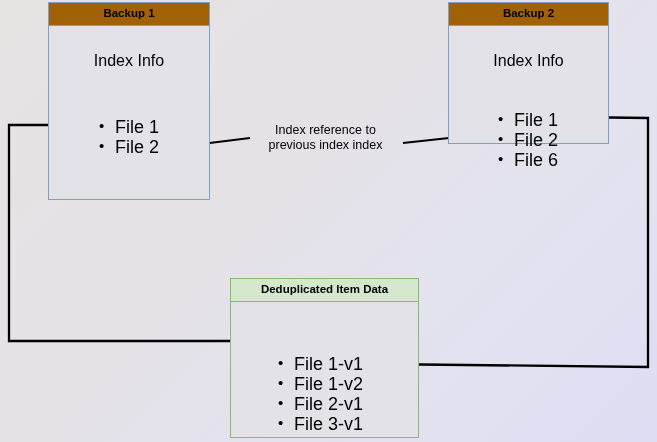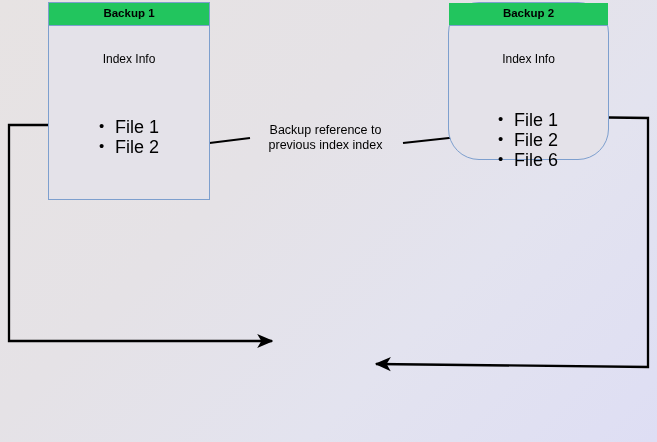--- a/index.html
+++ b/index.html
@@ -40,39 +40,39 @@
   .box-header {
     box-sizing: border-box;
     height: 23px;
     line-height: 21px;
     text-align: center;
     font-size: 11.5px;
     font-weight: bold;
     color: #000;
   }
   .blue .box-header {
-    background: #22c55e;
+    background: #a16207;
     border-bottom: 1.6px solid #7d9fce;
     text-align: center;
   }
   .green .box-header {
     background: #d5e8cd;
     border-bottom: 1.6px solid #86bb6e;
   }
   .box-body {
     position: relative;
     height: calc(100% - 23px);
   }
   .index-label {
     position: absolute;
     left: 0;
     right: 0;
     top: 26px;
     text-align: center;
-    font-size: 12px;
+    font-size: 16px;
     color: #000;
   }
   .file-list {
     position: absolute;
     margin: 0;
     padding: 0;
     list-style: none;
     font-size: 18px;
     color: #000;
   }
@@ -83,21 +83,21 @@
     white-space: nowrap;
   }
   .file-list li::before {
     content: "\2022";
     position: absolute;
     left: 0;
     top: -1px;
     font-size: 15px;
   }
   #box-backup1 { left: 48px; top: 2px; width: 162px; height: 198px; }
-  #box-backup2 { left: 448px; top: 2px; width: 161px; height: 158px; border-radius: 31px; }
+  #box-backup2 { left: 448px; top: 2px; width: 161px; height: 142px; }
   #box-dedup   { left: 230px; top: 278px; width: 189px; height: 160px; }
   #box-backup1 .file-list { left: 50px; top: 91px; }
   #box-backup2 .file-list { left: 49px; top: 84px; }
   #box-dedup   .file-list { left: 47px; top: 52px; }
   .center-label {
     position: absolute;
     left: 248px;
     top: 123px;
     width: 155px;
     text-align: center;
@@ -143,19 +143,30 @@
     <div class="box-body">
       <div class="index-label">Index Info</div>
       <ul class="file-list">
         <li>File 1</li>
         <li>File 2</li>
         <li>File 6</li>
       </ul>
     </div>
   </div>
 
+  <div class="box green" id="box-dedup">
+    <div class="box-header">Deduplicated Item Data</div>
+    <div class="box-body">
+      <ul class="file-list">
+        <li>File 1-v1</li>
+        <li>File 1-v2</li>
+        <li>File 2-v1</li>
+        <li>File 3-v1</li>
+      </ul>
+    </div>
+  </div>
 
   <div class="center-label">
-    <div>Backup reference to</div>
+    <div>Index reference to</div>
     <div>previous index index</div>
   </div>
 
 </div>
 
 </body></html>

